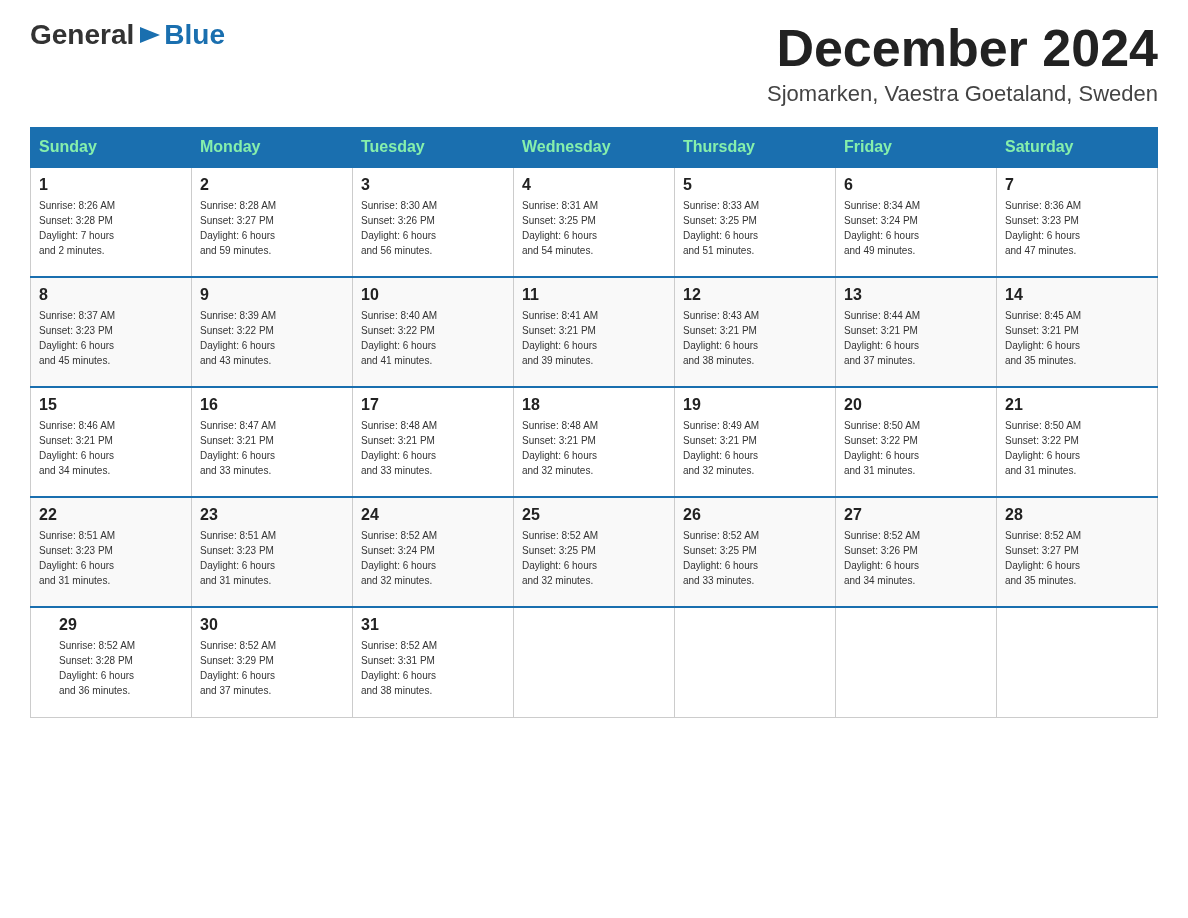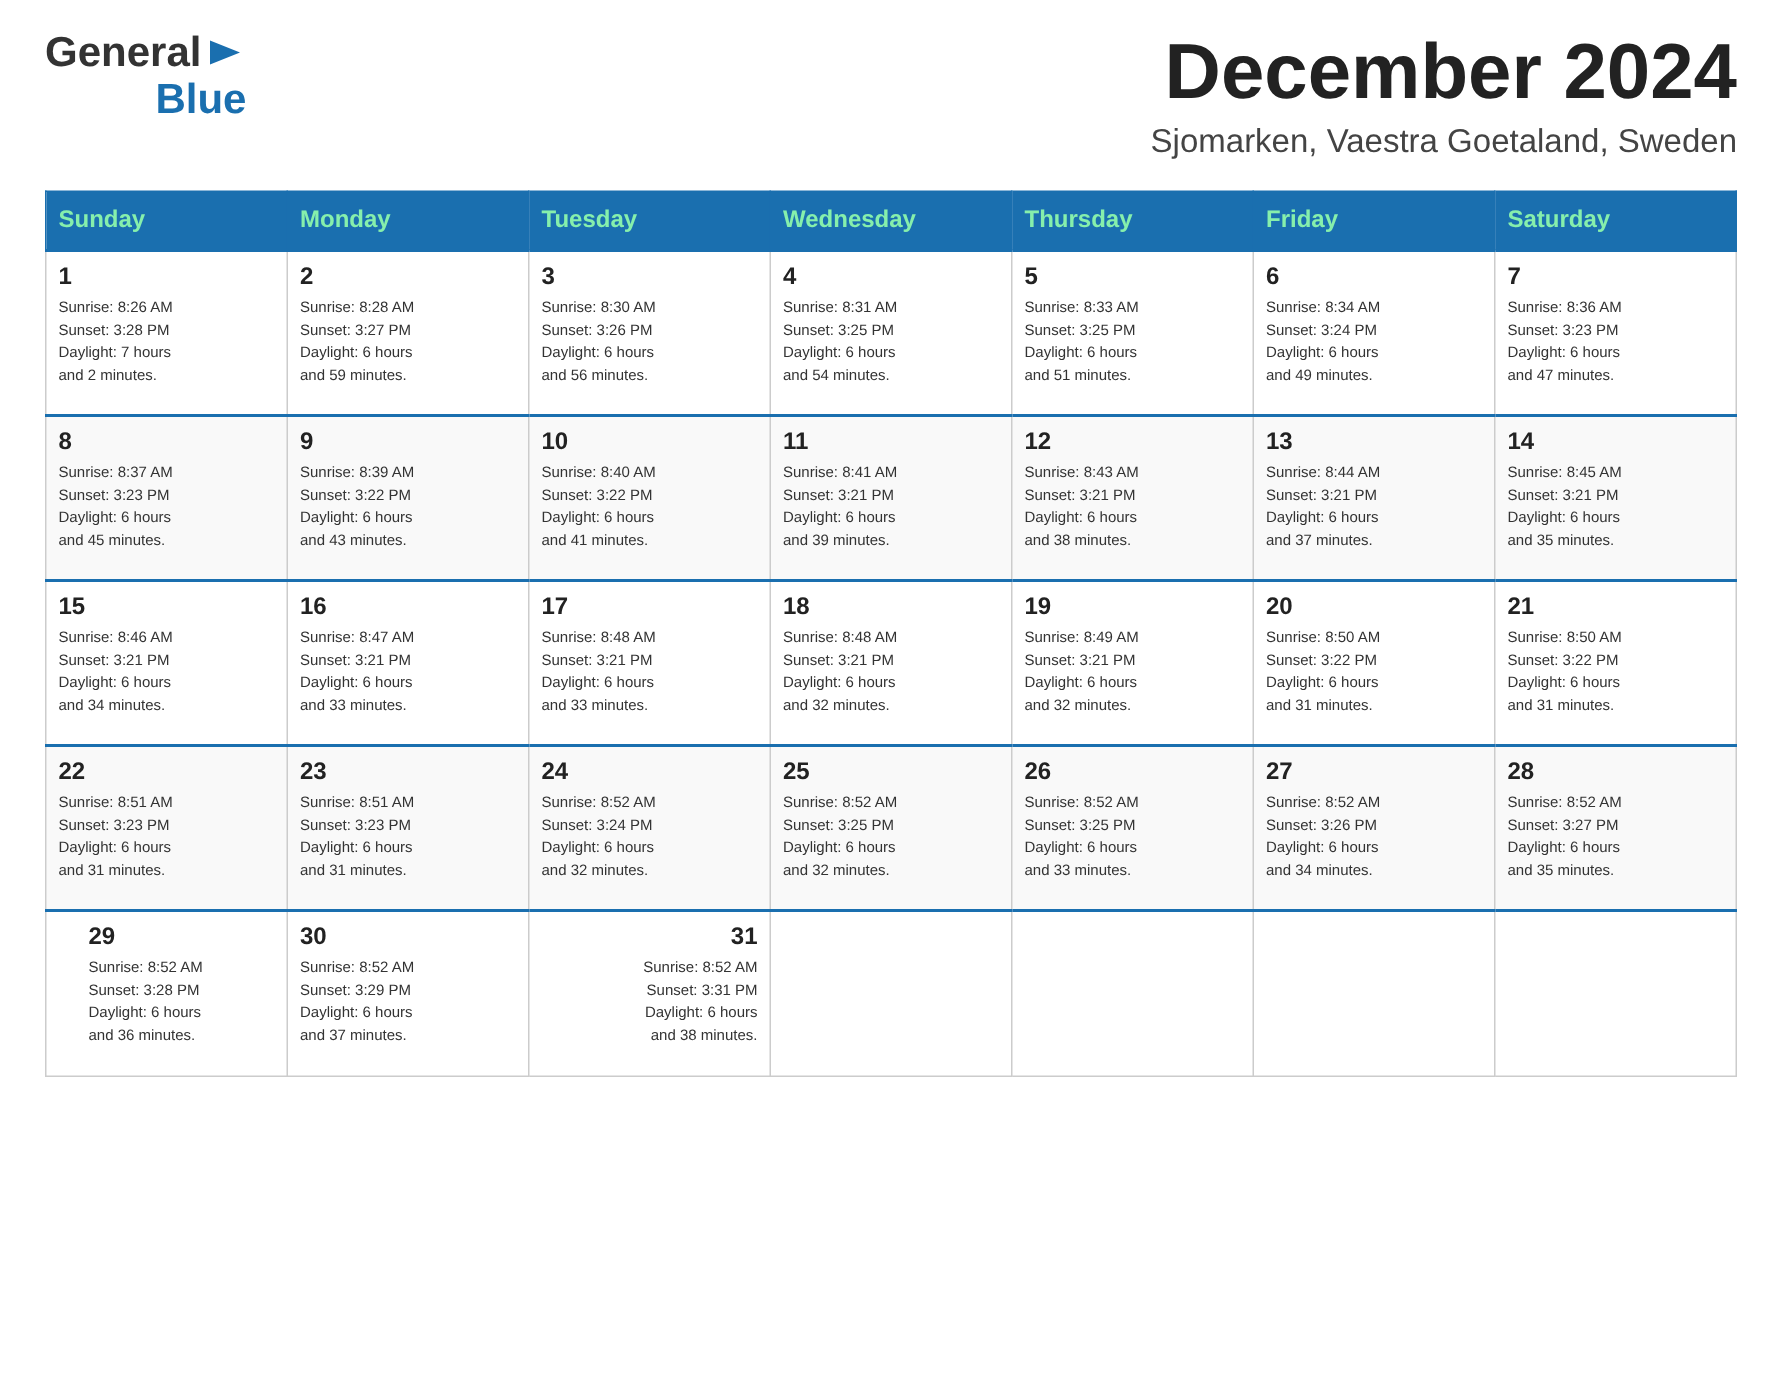--- a/index.html
+++ b/index.html
@@ -26,21 +26,21 @@
       font-weight: bold;
       color: #333;
     }
     .logo-text-blue {
       font-size: 28px;
       font-weight: bold;
       color: #1a6faf;
     }
     .logo-block {
       display: flex;
-      flex-direction: column;
+      flex-direction: row;
       line-height: 1.1;
       align-items: flex-end;
     }
     .logo-row1 { display: flex; align-items: center; }
     .logo-row2 { display: flex; align-items: center; }
     .title-block {
       text-align: right;
     }
     .calendar-title {
       font-size: 52px;
@@ -259,21 +259,21 @@
       </tr>
       <tr>
         <td style="border-top: 2px solid rgb(26, 111, 175); padding-left: 28px;">
           <span class="day-number">29</span>
           <div class="day-info">Sunrise: 8:52 AM<br>Sunset: 3:28 PM<br>Daylight: 6 hours<br>and 36 minutes.</div>
         </td>
         <td style="border-top: 2px solid rgb(26, 111, 175);">
           <span class="day-number">30</span>
           <div class="day-info">Sunrise: 8:52 AM<br>Sunset: 3:29 PM<br>Daylight: 6 hours<br>and 37 minutes.</div>
         </td>
-        <td style="border-top: 2px solid rgb(26, 111, 175); text-align: right;">
+        <td style="border-top: 2px solid rgb(26, 111, 175);">
           <span class="day-number">31</span>
           <div class="day-info">Sunrise: 8:52 AM<br>Sunset: 3:31 PM<br>Daylight: 6 hours<br>and 38 minutes.</div>
         </td>
         <td class="empty-cell" style="border-top: 2px solid rgb(26, 111, 175);"></td>
         <td class="empty-cell" style="border-top: 2px solid rgb(26, 111, 175);"></td>
         <td class="empty-cell" style="border-top: 2px solid rgb(26, 111, 175);"></td>
         <td class="empty-cell" style="border-top: 2px solid rgb(26, 111, 175);"></td>
       </tr>
     </tbody>
 </table>

